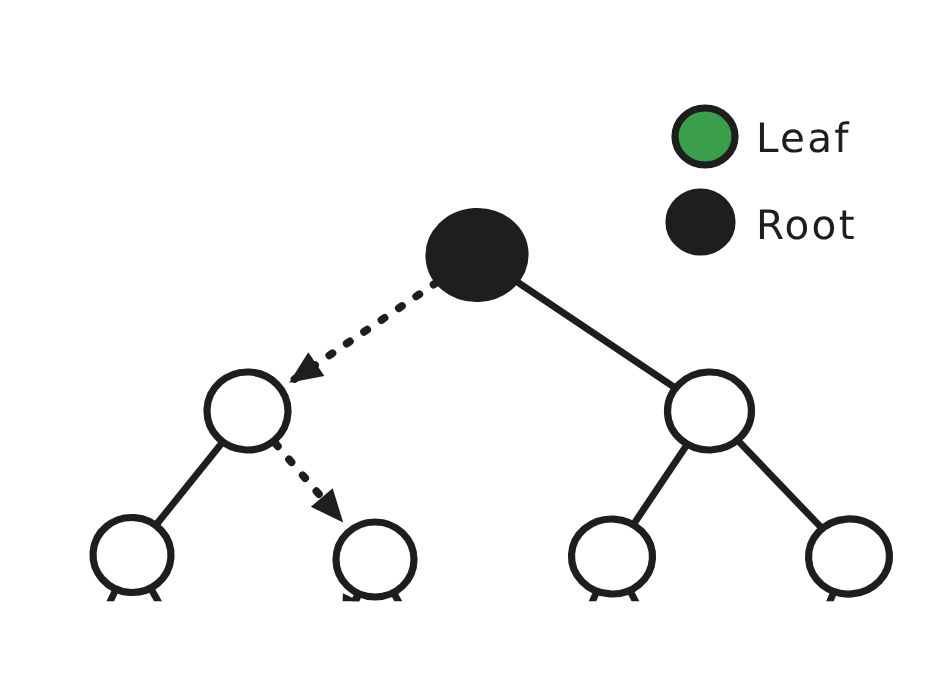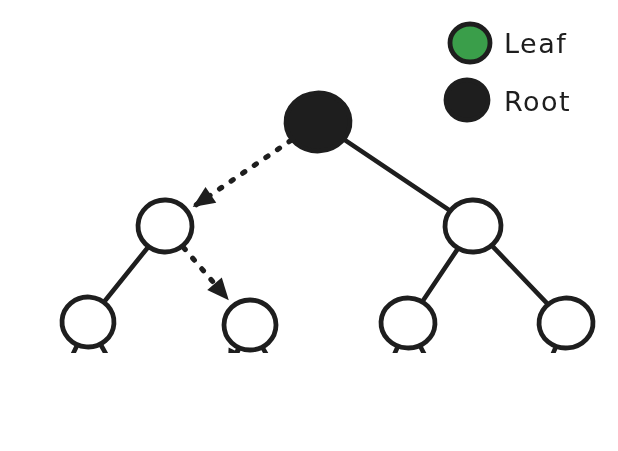--- a/index.html
+++ b/index.html
@@ -6,20 +6,21 @@
     margin: 0;
     padding: 0;
     background: #ffffff;
   }
   .canvas {
     position: relative;
     width: 618px;
     height: 353px;
     background: #ffffff;
     overflow: hidden;
+    margin-top: 48px;
   }
   svg { display: block; }
   .edge {
     stroke: #1e1e1e;
     stroke-width: 4.6;
     stroke-linecap: round;
     fill: none;
   }
   .edge.dotted {
     stroke-width: 5.2;

